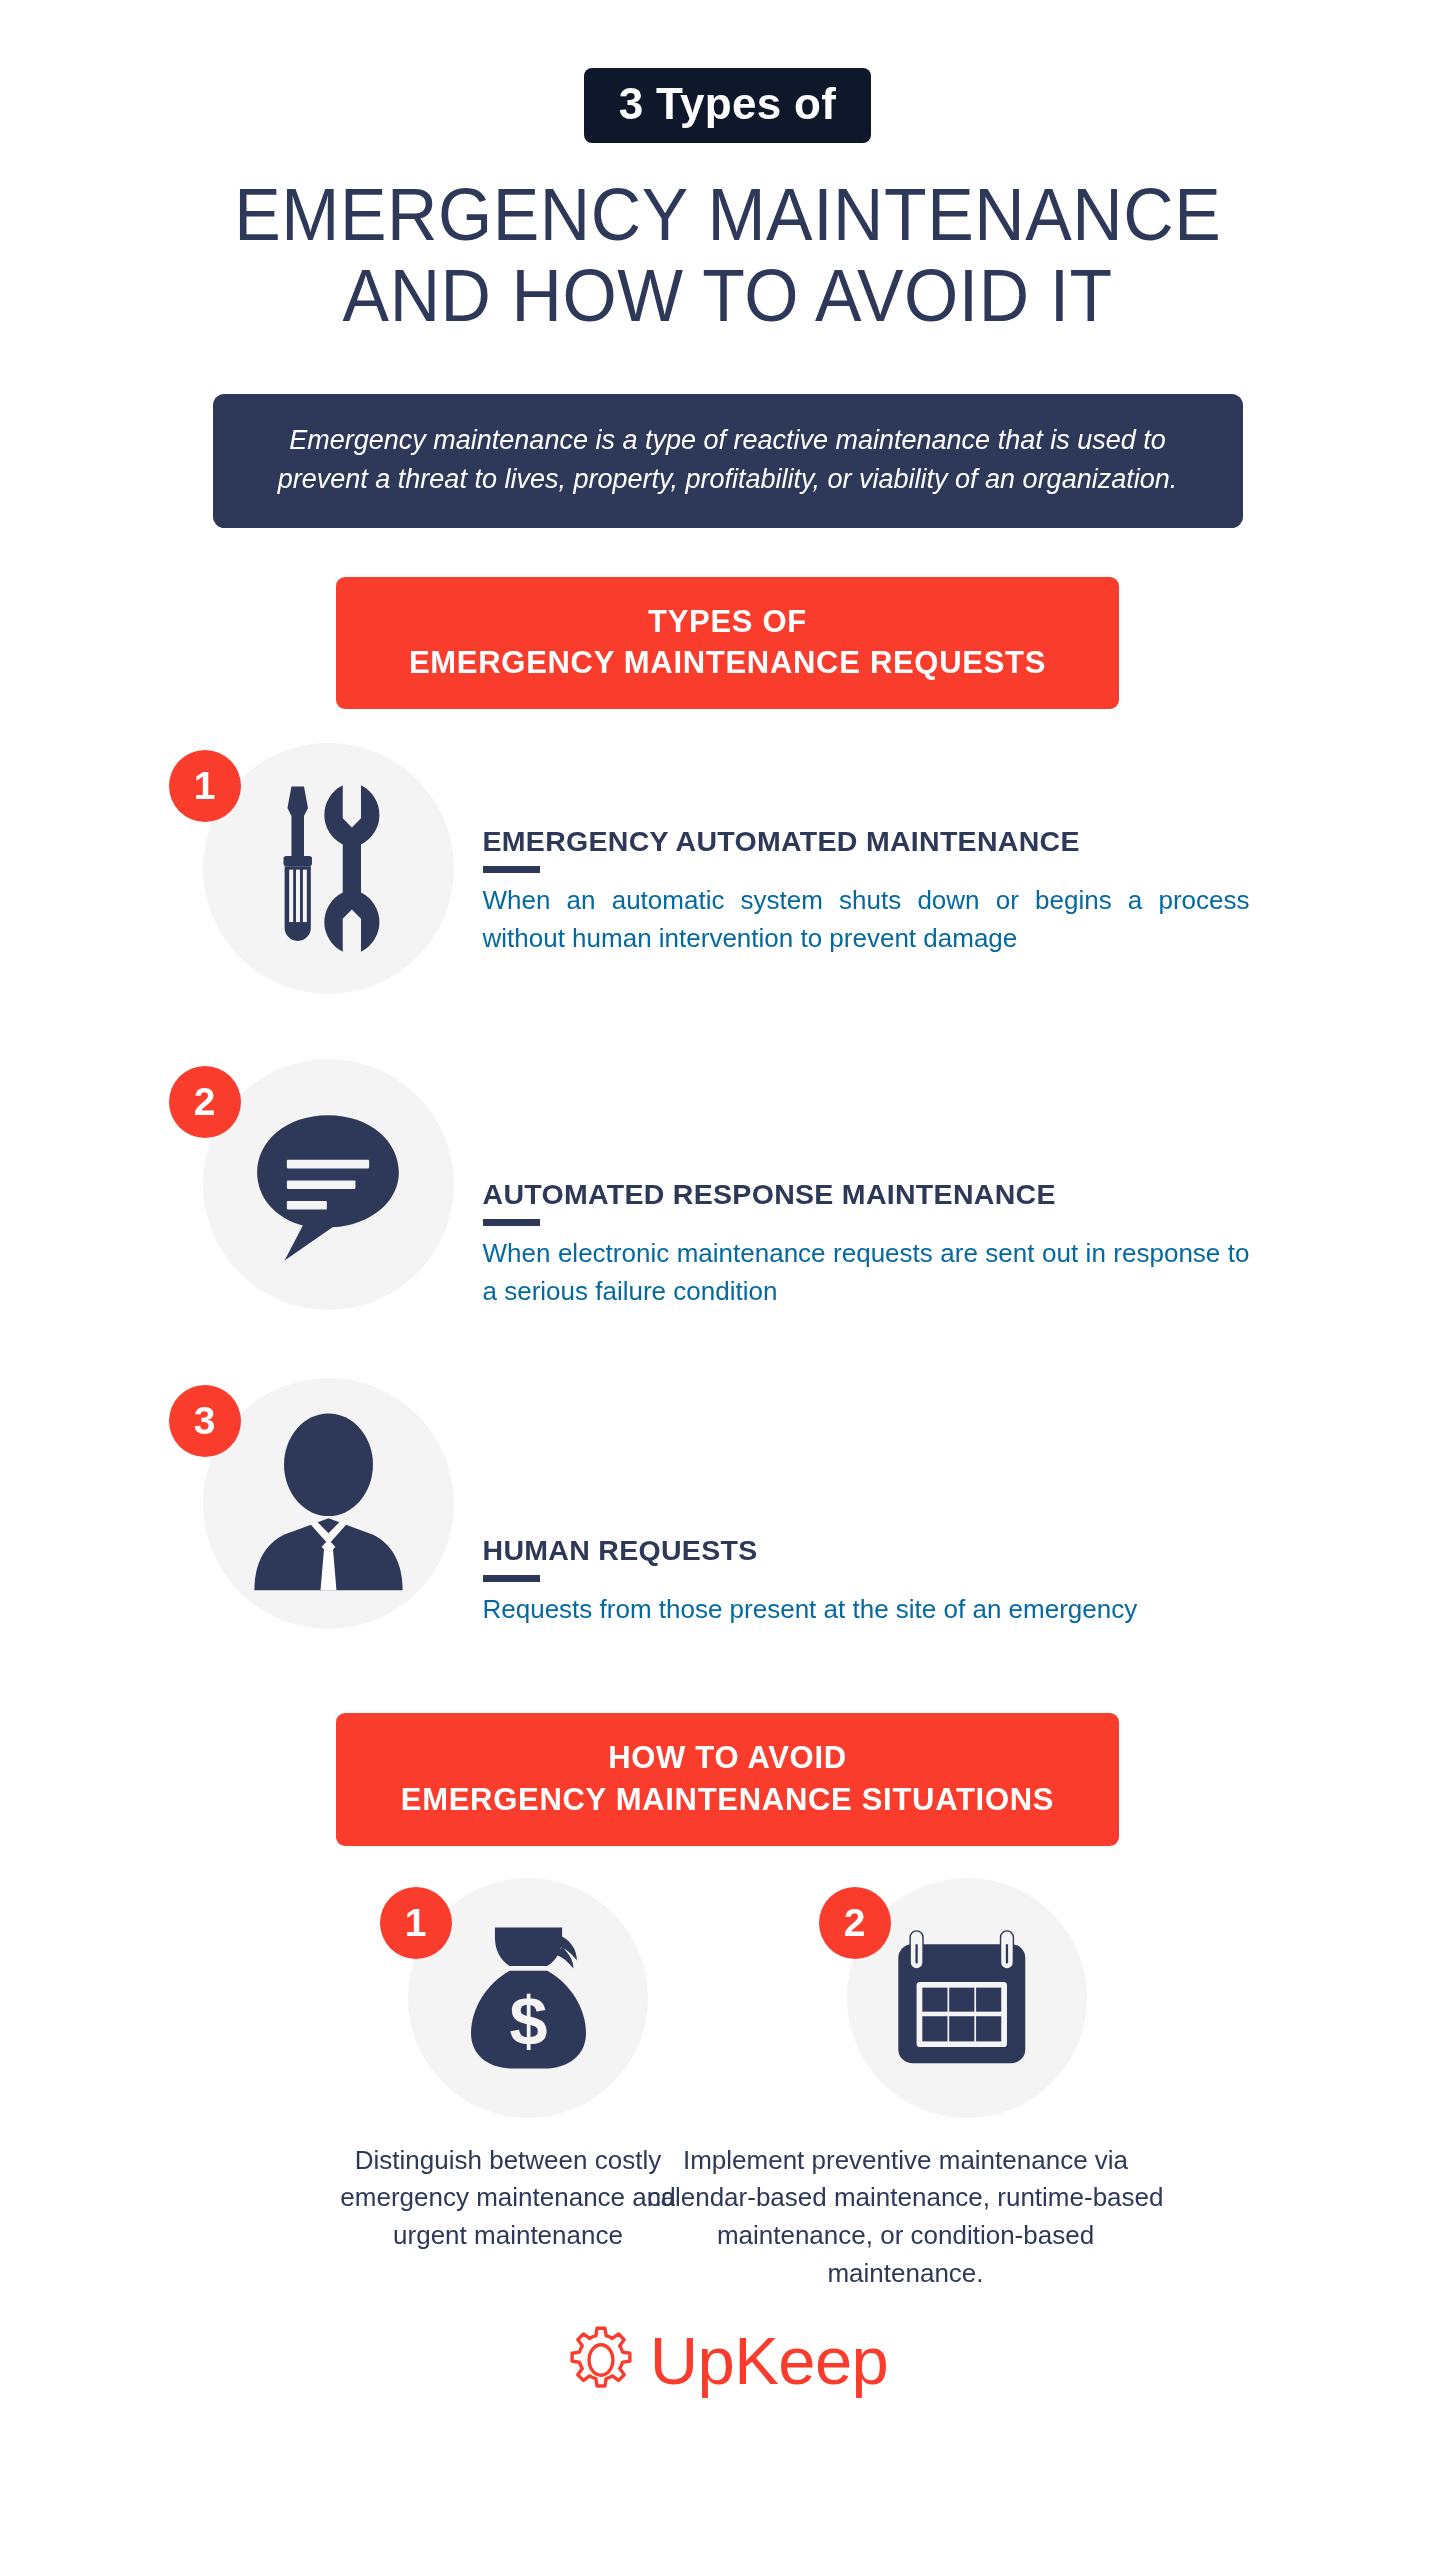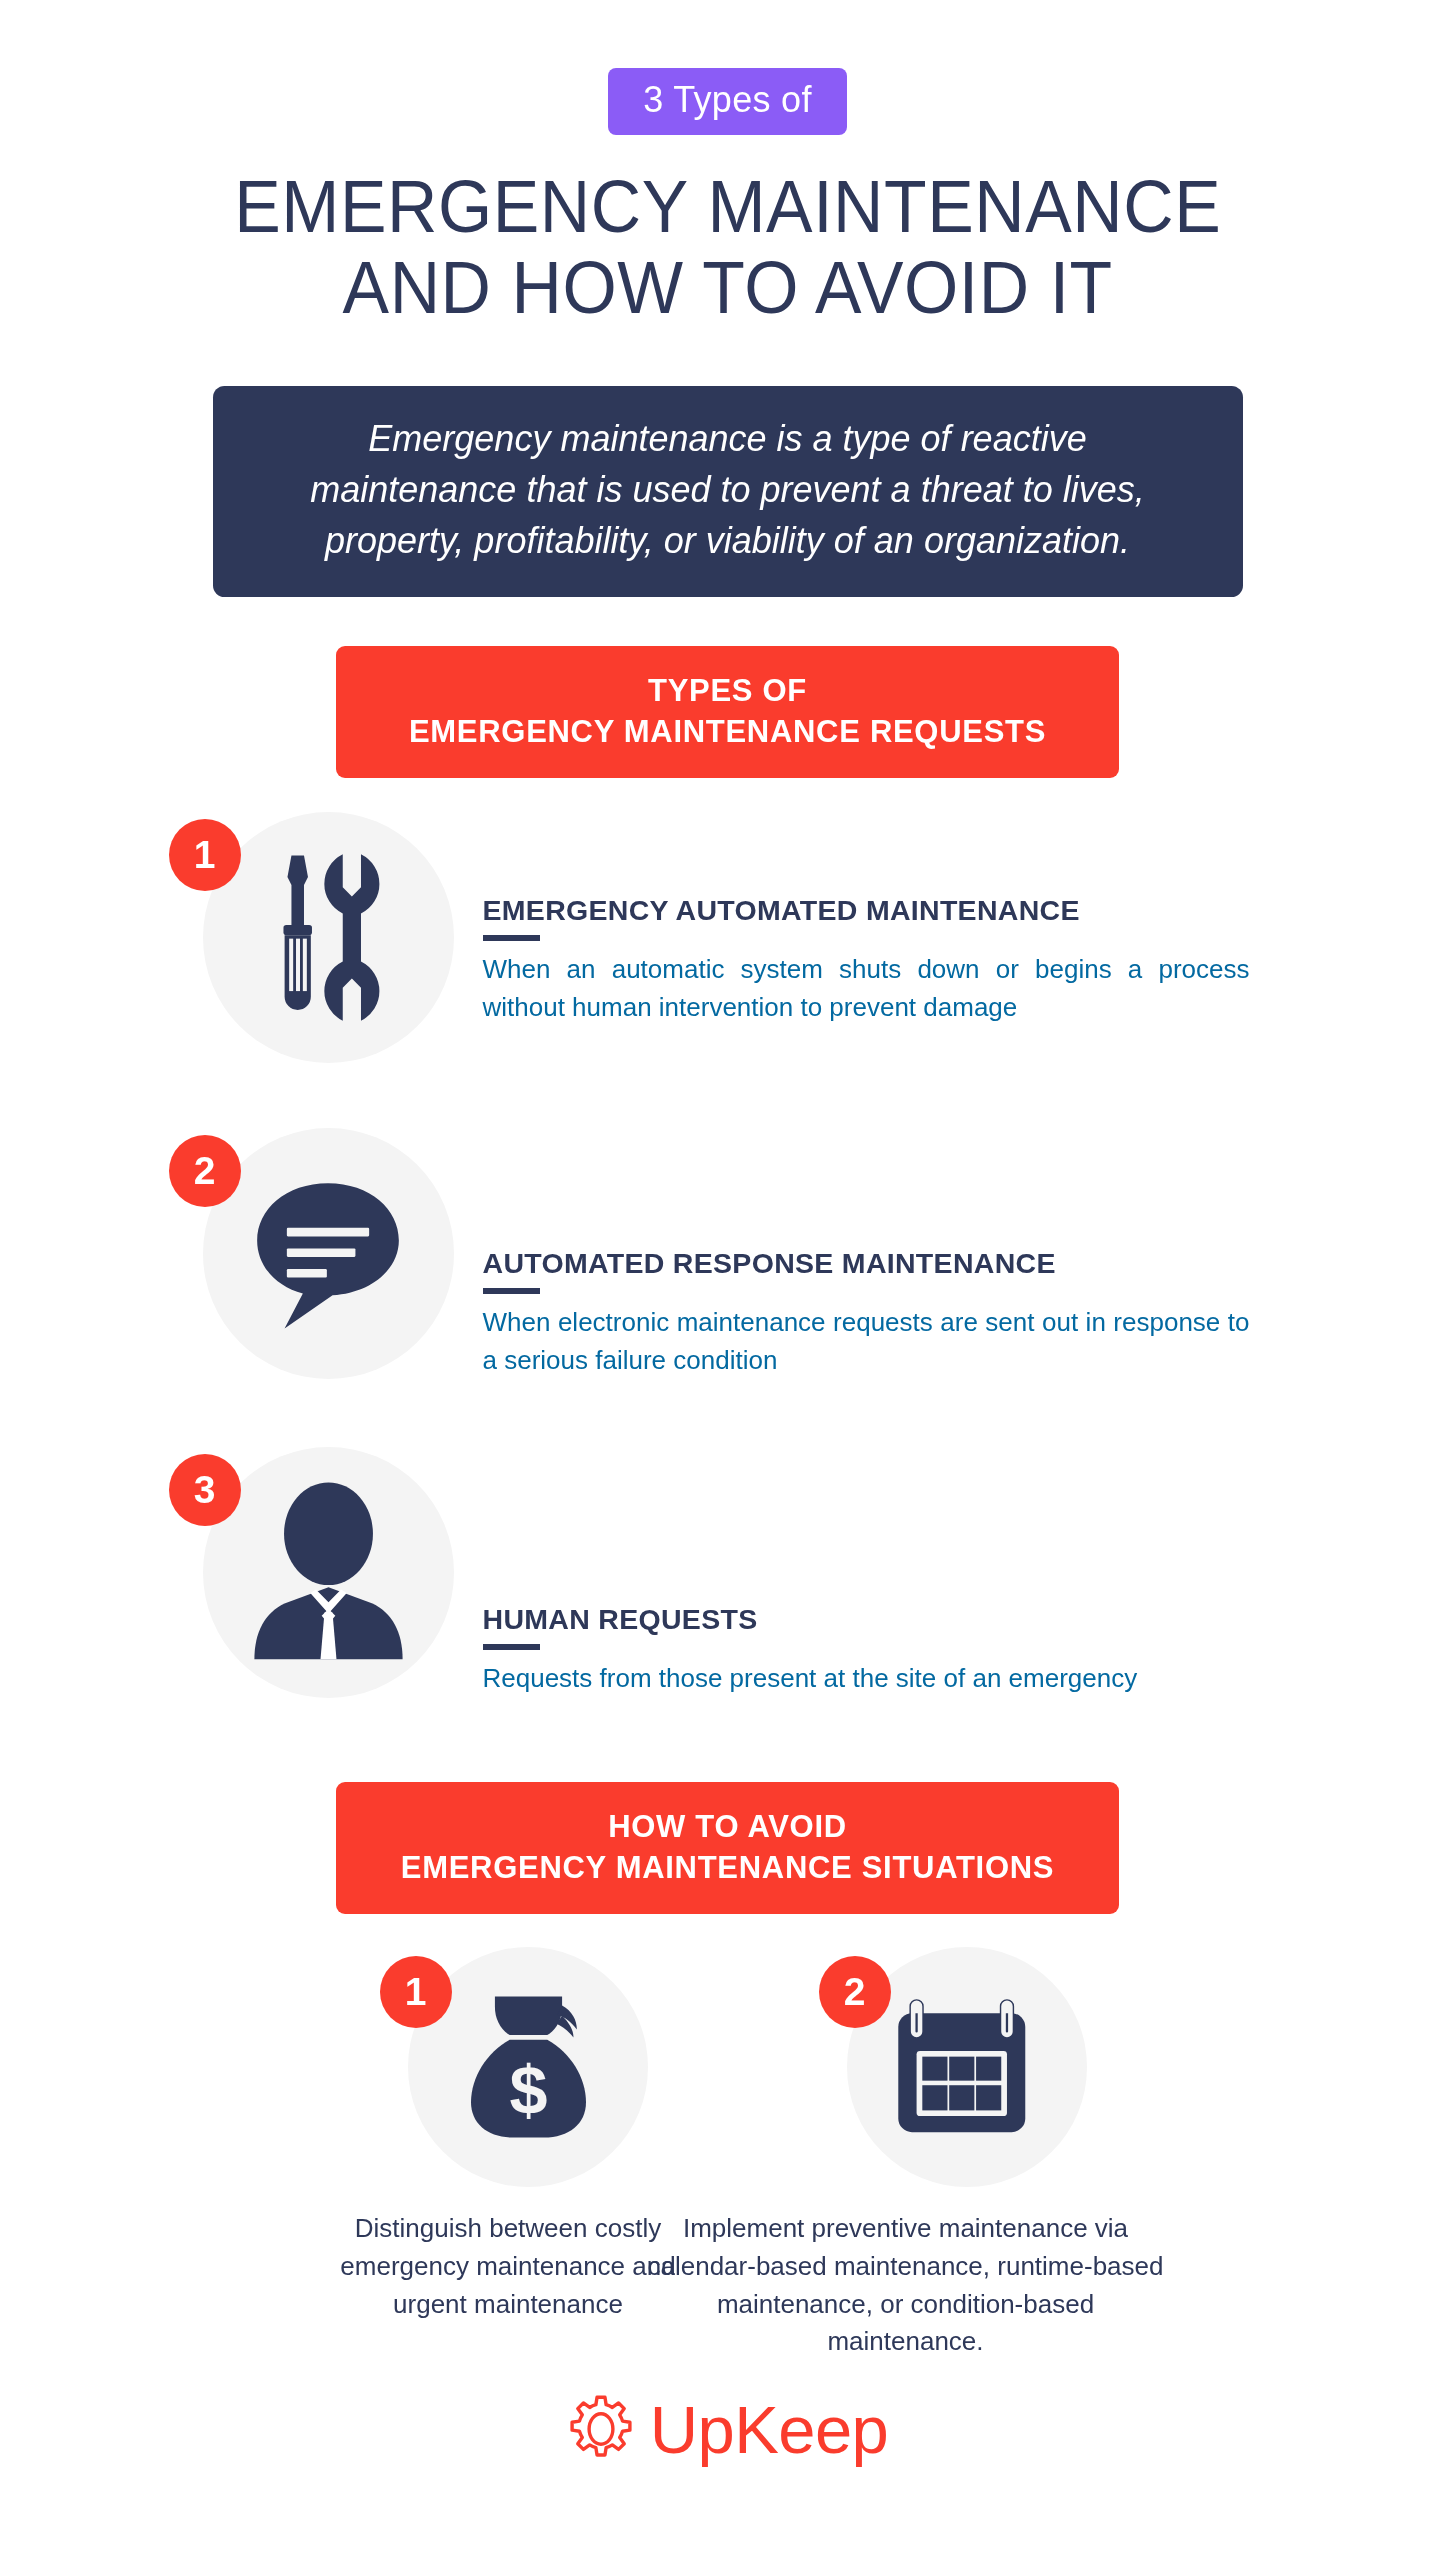--- a/index.html
+++ b/index.html
@@ -28,26 +28,26 @@
   }
 
   
   .eyebrow-wrap {
     margin-top: 68px;
     display: flex;
     justify-content: center;
     width: 100%;
   }
   .eyebrow {
-    background: #8b5cf6;
+    background: #0f172a;
     color: #ffffff;
     border-radius: 8px;
     padding: 13.7px 35px 17px 35px;
-    font-size: 36px;
-    font-weight: 400;
+    font-size: 44px;
+    font-weight: 700;
     letter-spacing: 0.3px;
     line-height: 1;
     font-family: "Liberation Sans Narrow", "Liberation Sans", sans-serif;
   }
 
   .main-title {
     margin-top: 31px;
     color: #2E3859;
     text-align: center;
     font-size: 75px;
@@ -62,21 +62,21 @@
 
   
   .intro-box {
     margin-top: 57px;
     width: 1030px;
     background: #2E3859;
     border-radius: 11.4px;
     padding: 27px 63px 30px 63px;
     color: #ffffff;
     font-style: italic;
-    font-size: 36px;
+    font-size: 27px;
     line-height: 1.42;
     text-align: center;
     font-weight: 400;
   }
 
   
   .banner {
     background: #FA3C2D;
     border-radius: 9px;
     color: #ffffff;

